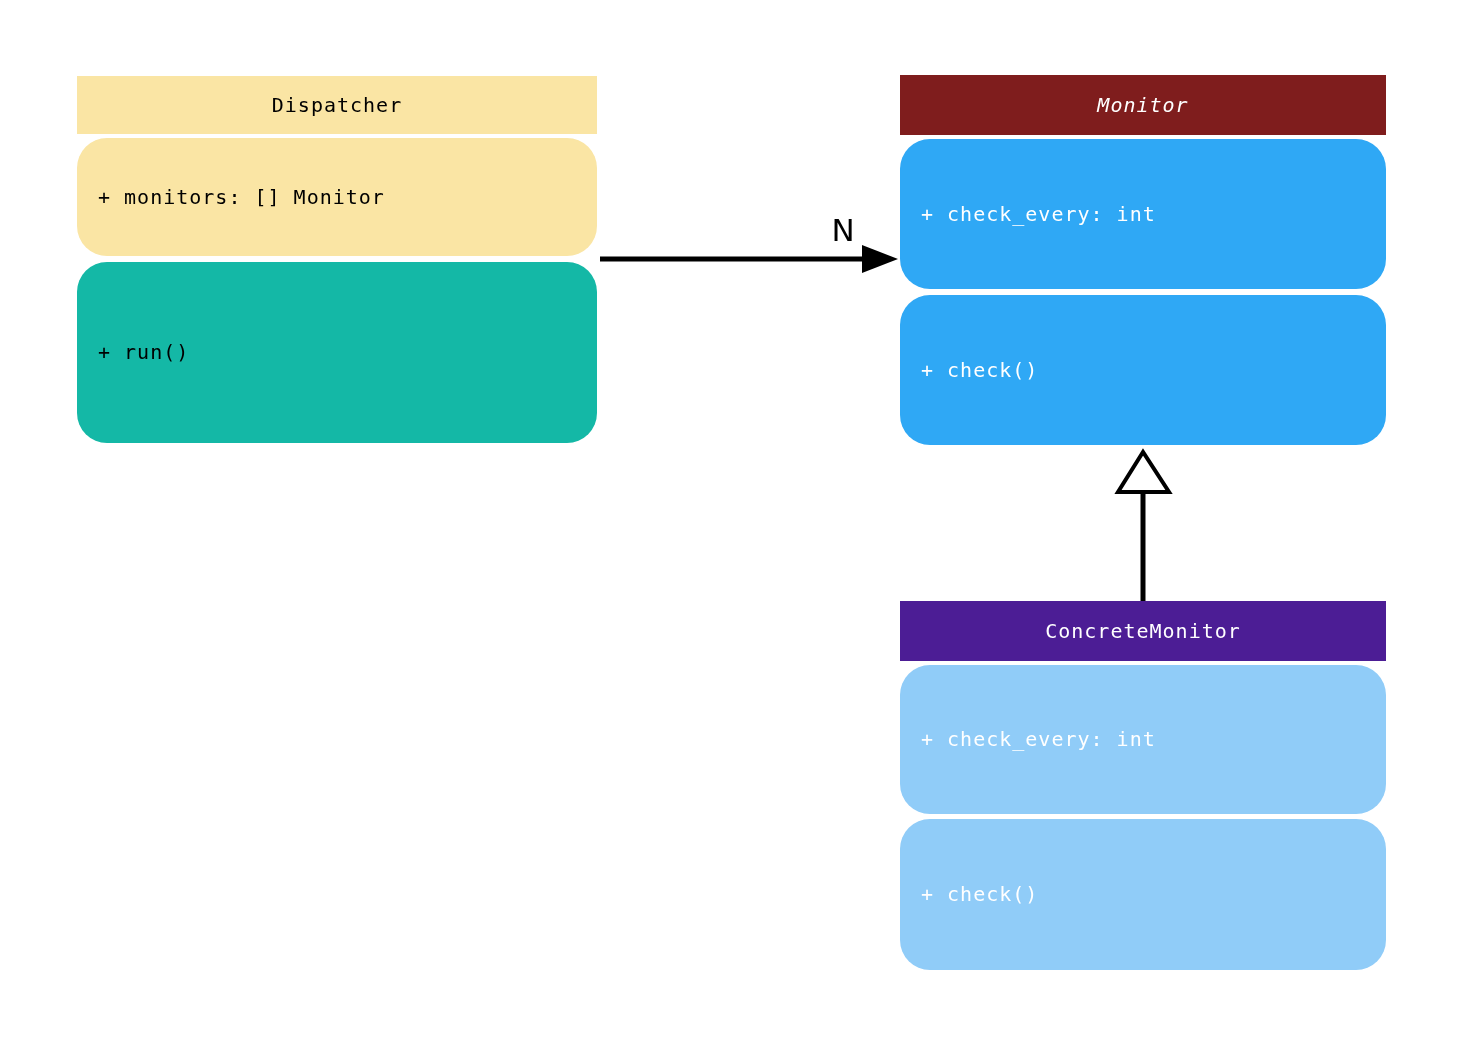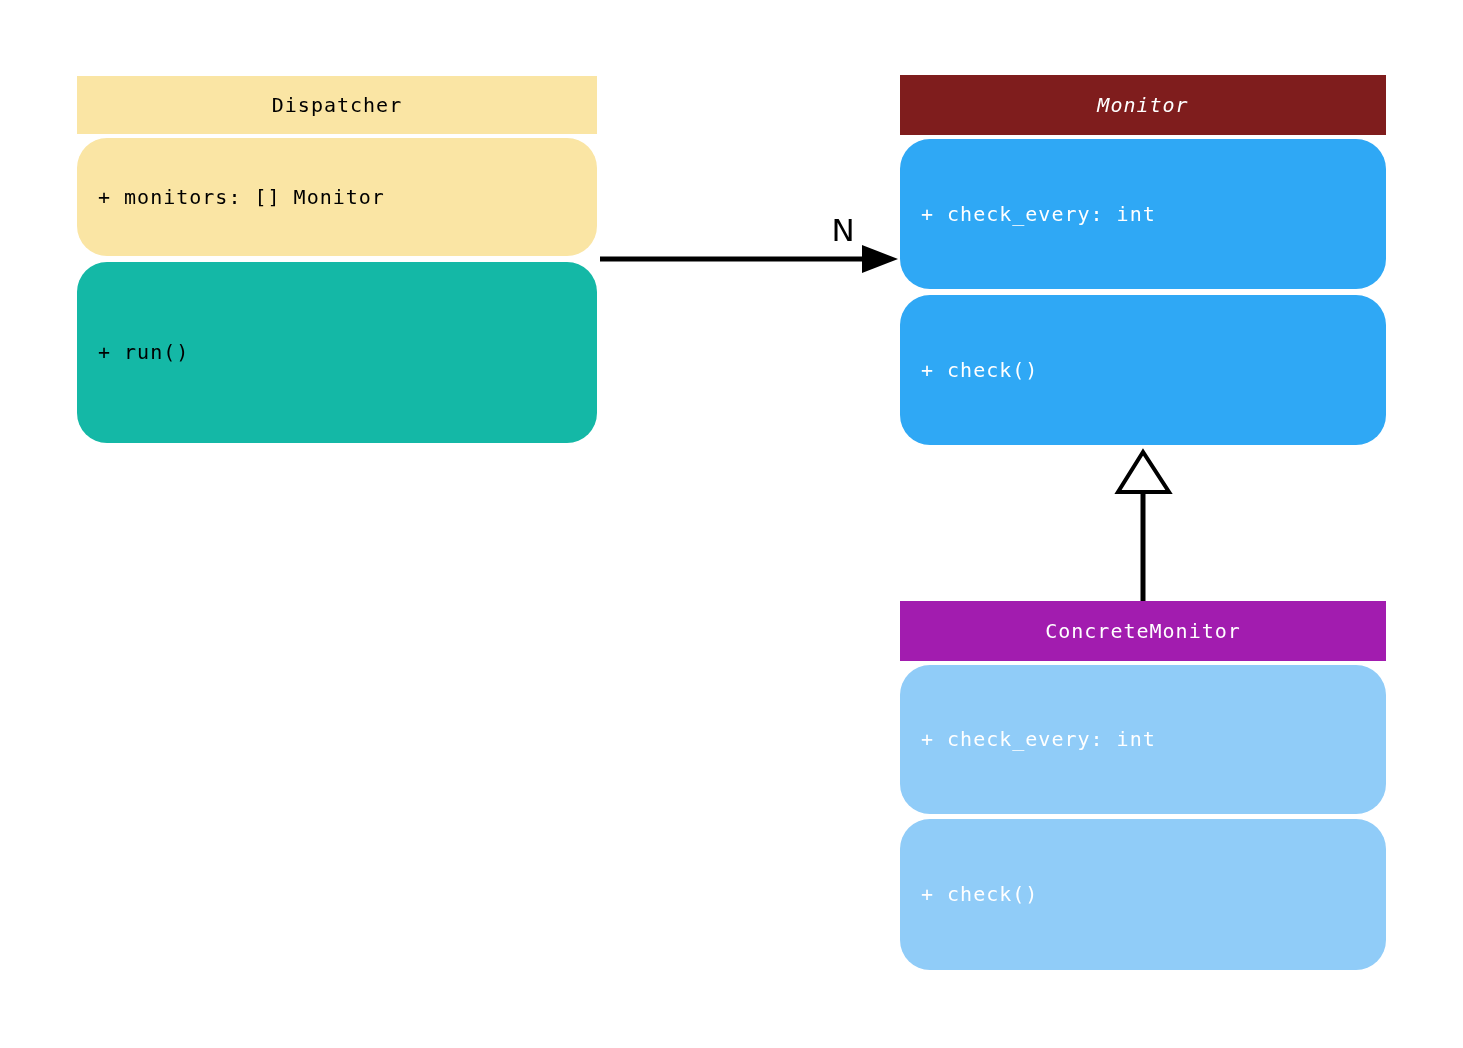--- a/index.html
+++ b/index.html
@@ -109,21 +109,21 @@
     <div class="sec title" title="Monitor" style="background-color: #7f1d1d; color: rgb(255, 255, 255); font-style: italic;">Monitor</div>
     <div class="sec body attrs" style="background-color: rgb(47, 168, 245); color: rgb(255, 255, 255);">
       <div class="line">+ check_every: int</div>
     </div>
     <div class="sec body methods" style="background-color: rgb(47, 168, 245); color: rgb(255, 255, 255);">
       <div class="line">+ check()</div>
     </div>
   </div>
 
   <div class="class-box" id="box-concrete-monitor">
-    <div class="sec title" title="ConcreteMonitor" style="background-color: #a21caf; color: rgb(255, 255, 255); font-style: normal;">ConcreteMonitor</div>
+    <div class="sec title" title="ConcreteMonitor" style="background-color: #4c1d95; color: rgb(255, 255, 255); font-style: normal;">ConcreteMonitor</div>
     <div class="sec body attrs" style="background-color: rgb(144, 204, 248); color: rgb(255, 255, 255);">
       <div class="line">+ check_every: int</div>
     </div>
     <div class="sec body methods" style="background-color: rgb(144, 204, 248); color: rgb(255, 255, 255);">
       <div class="line">+ check()</div>
     </div>
   </div>
 
 </div>
 

